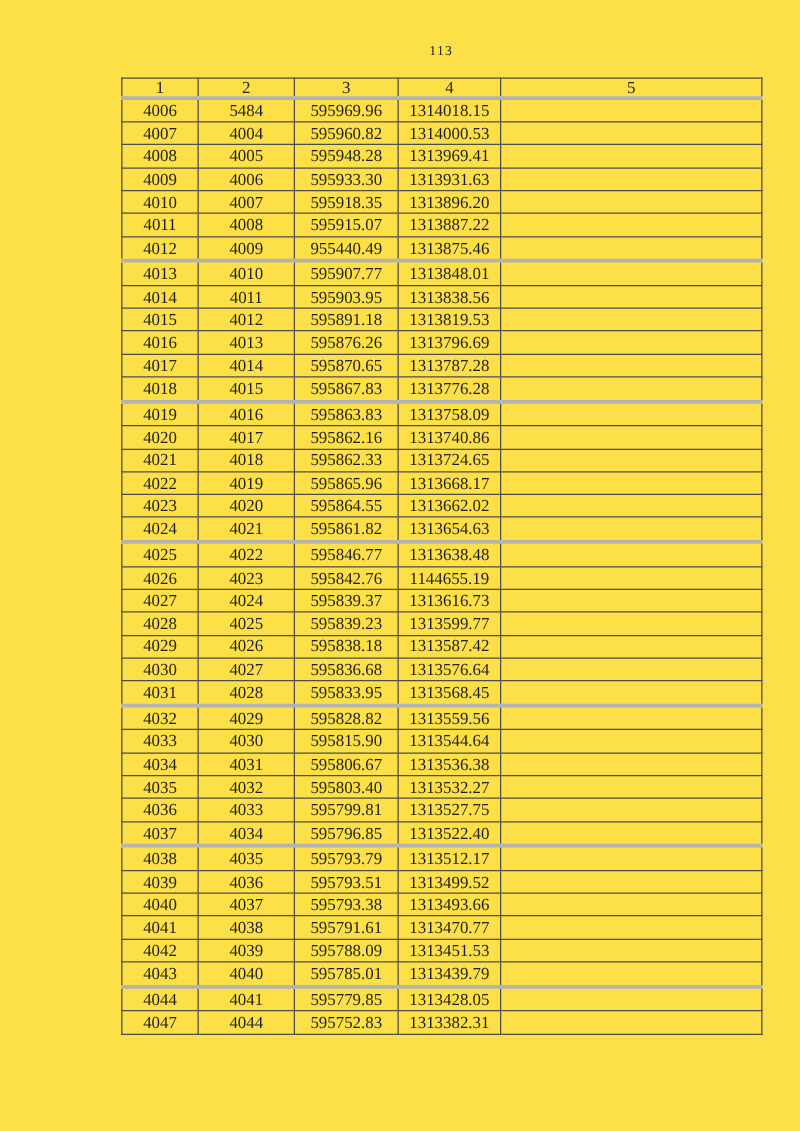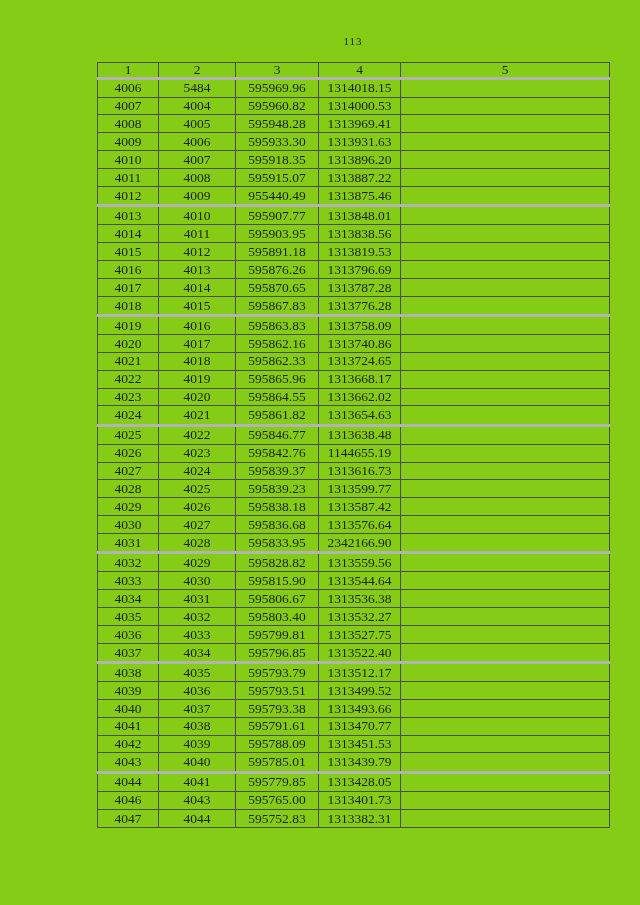--- a/index.html
+++ b/index.html
@@ -4,21 +4,21 @@
 <style>
   html, body {
     margin: 0;
     padding: 0;
     background: #ffffff;
   }
   .page {
     position: relative;
     width: 640px;
     height: 905px;
-    background: #84cc16;
+    background: #fde047;
     font-family: "Liberation Serif", "DejaVu Serif", serif;
     color: #1e1e1e;
     overflow: hidden;
   }
   .page-number {
     position: absolute;
     top: 35px;
     left: 97px;
     width: 512px;
     text-align: center;
@@ -256,21 +256,21 @@
           <td>4030</td>
           <td>4027</td>
           <td>595836.68</td>
           <td>1313576.64</td>
           <td></td>
         </tr>
         <tr class="thick">
           <td>4031</td>
           <td>4028</td>
           <td>595833.95</td>
-          <td>2342166.90</td>
+          <td>1313568.45</td>
           <td></td>
         </tr>
         <tr>
           <td>4032</td>
           <td>4029</td>
           <td>595828.82</td>
           <td>1313559.56</td>
           <td></td>
         </tr>
         <tr>
@@ -348,27 +348,20 @@
           <td>4040</td>
           <td>595785.01</td>
           <td>1313439.79</td>
           <td></td>
         </tr>
         <tr>
           <td>4044</td>
           <td>4041</td>
           <td>595779.85</td>
           <td>1313428.05</td>
-          <td></td>
-        </tr>
-        <tr>
-          <td>4046</td>
-          <td>4043</td>
-          <td>595765.00</td>
-          <td>1313401.73</td>
           <td></td>
         </tr>
         <tr>
           <td>4047</td>
           <td>4044</td>
           <td>595752.83</td>
           <td>1313382.31</td>
           <td></td>
         </tr>
       </tbody>

